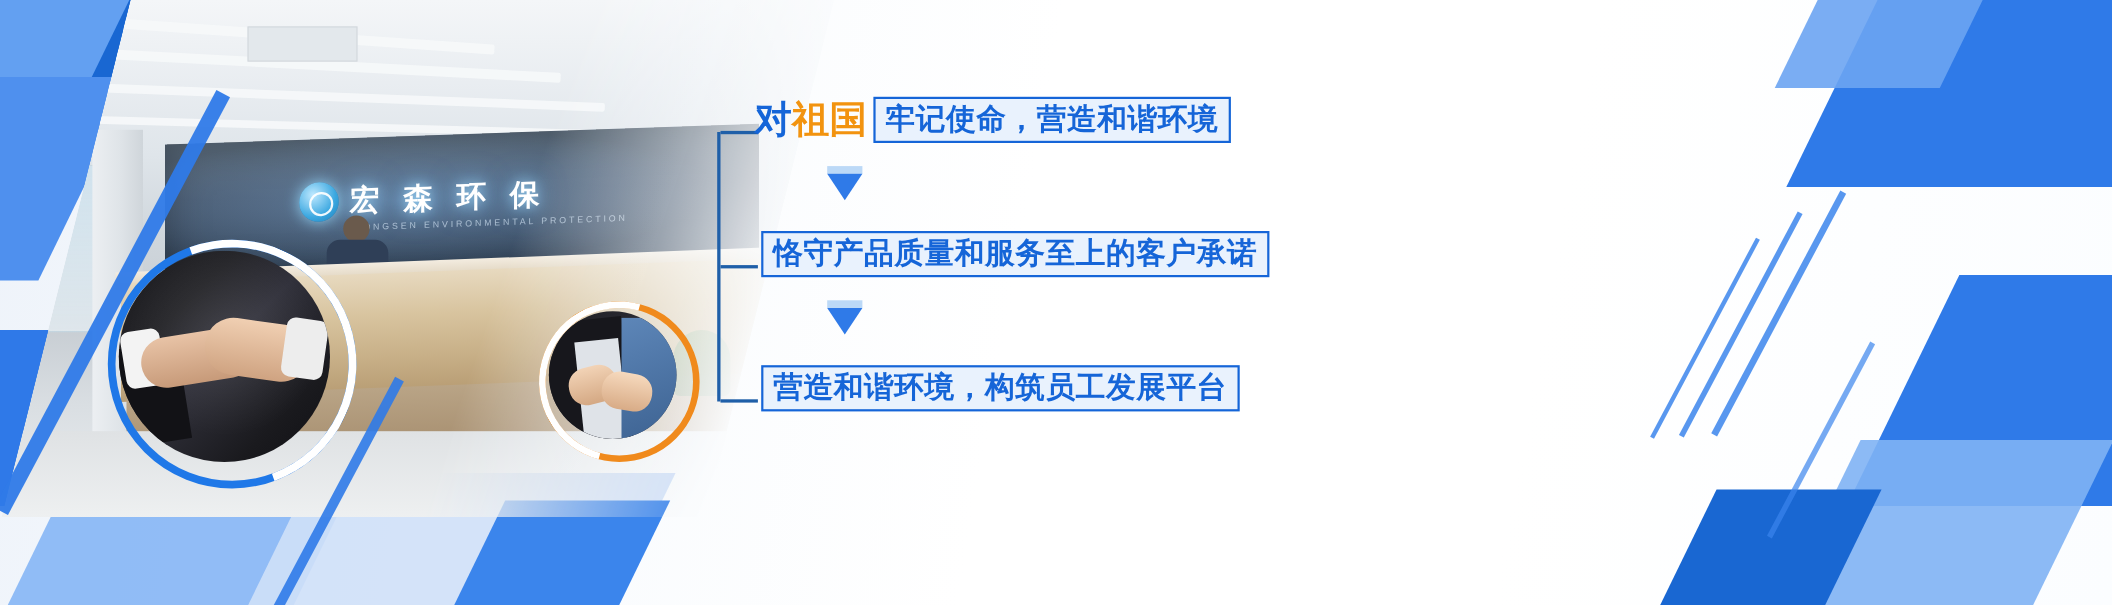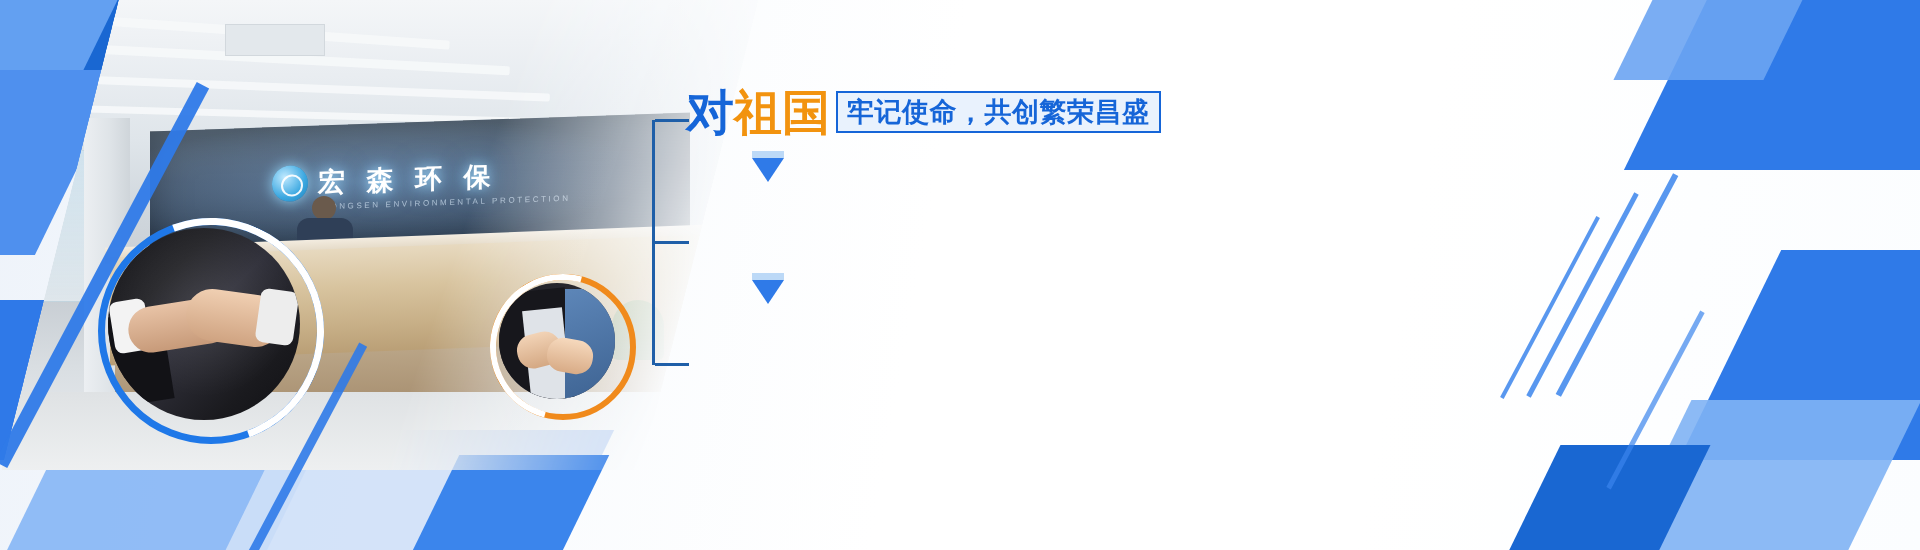--- a/index.html
+++ b/index.html
@@ -260,21 +260,21 @@
   .tick.t1{top:-1px;}
   .tick.t2{top:121px;}
   .tick.t3{top:243px;}
 
   .row{position:absolute;left:34px;display:flex;align-items:center;white-space:nowrap;}
   .r1{top:10px;}
   .r2{top:132px;}
   .r3{top:254px;}
 
   .lead{
-    font-size:48px;font-weight:bold;letter-spacing:0px;line-height:1;
+    font-size:34px;font-weight:bold;letter-spacing:0px;line-height:1;
     font-family:"DejaVu Sans","Liberation Sans",sans-serif;
   }
   .lead .b{color:#1565d8;}
   .lead .o{color:#f2930f;}
 
   .phrase{
     margin-left:6px;
     border:2px solid #1565d8;
     background:#e9f2fd;
     color:#1565d8;
@@ -364,33 +364,35 @@
     <div class="bracket">
       <div class="tick t1"></div>
       <div class="tick t2"></div>
       <div class="tick t3"></div>
     </div>
 
     <div class="row r1">
       <span class="lead">
         <span class="b">对</span><span class="o">祖国</span>
       </span>
-      <span class="phrase">牢记使命，共创繁荣昌盛</span>
+      <span class="phrase">牢记使命，营造和谐环境</span>
     </div>
 
     <div class="arrow-cap ac1"></div>
     <div class="arrow a1"></div>
 
     <div class="row r2">
+      <span class="phrase">恪守产品质量和服务至上的客户承诺</span>
     </div>
 
     <div class="arrow-cap ac2"></div>
     <div class="arrow a2"></div>
 
     <div class="row r3">
+      <span class="phrase">营造和谐环境，构筑员工发展平台</span>
     </div>
   </div>
 
   <div class="geo gr1"></div>
   <div class="geo gr2"></div>
   <div class="geo gr3"></div>
   <div class="geo gr4"></div>
   <div class="geo gr5"></div>
   <div class="stroke s1"></div>
   <div class="stroke s2"></div>

